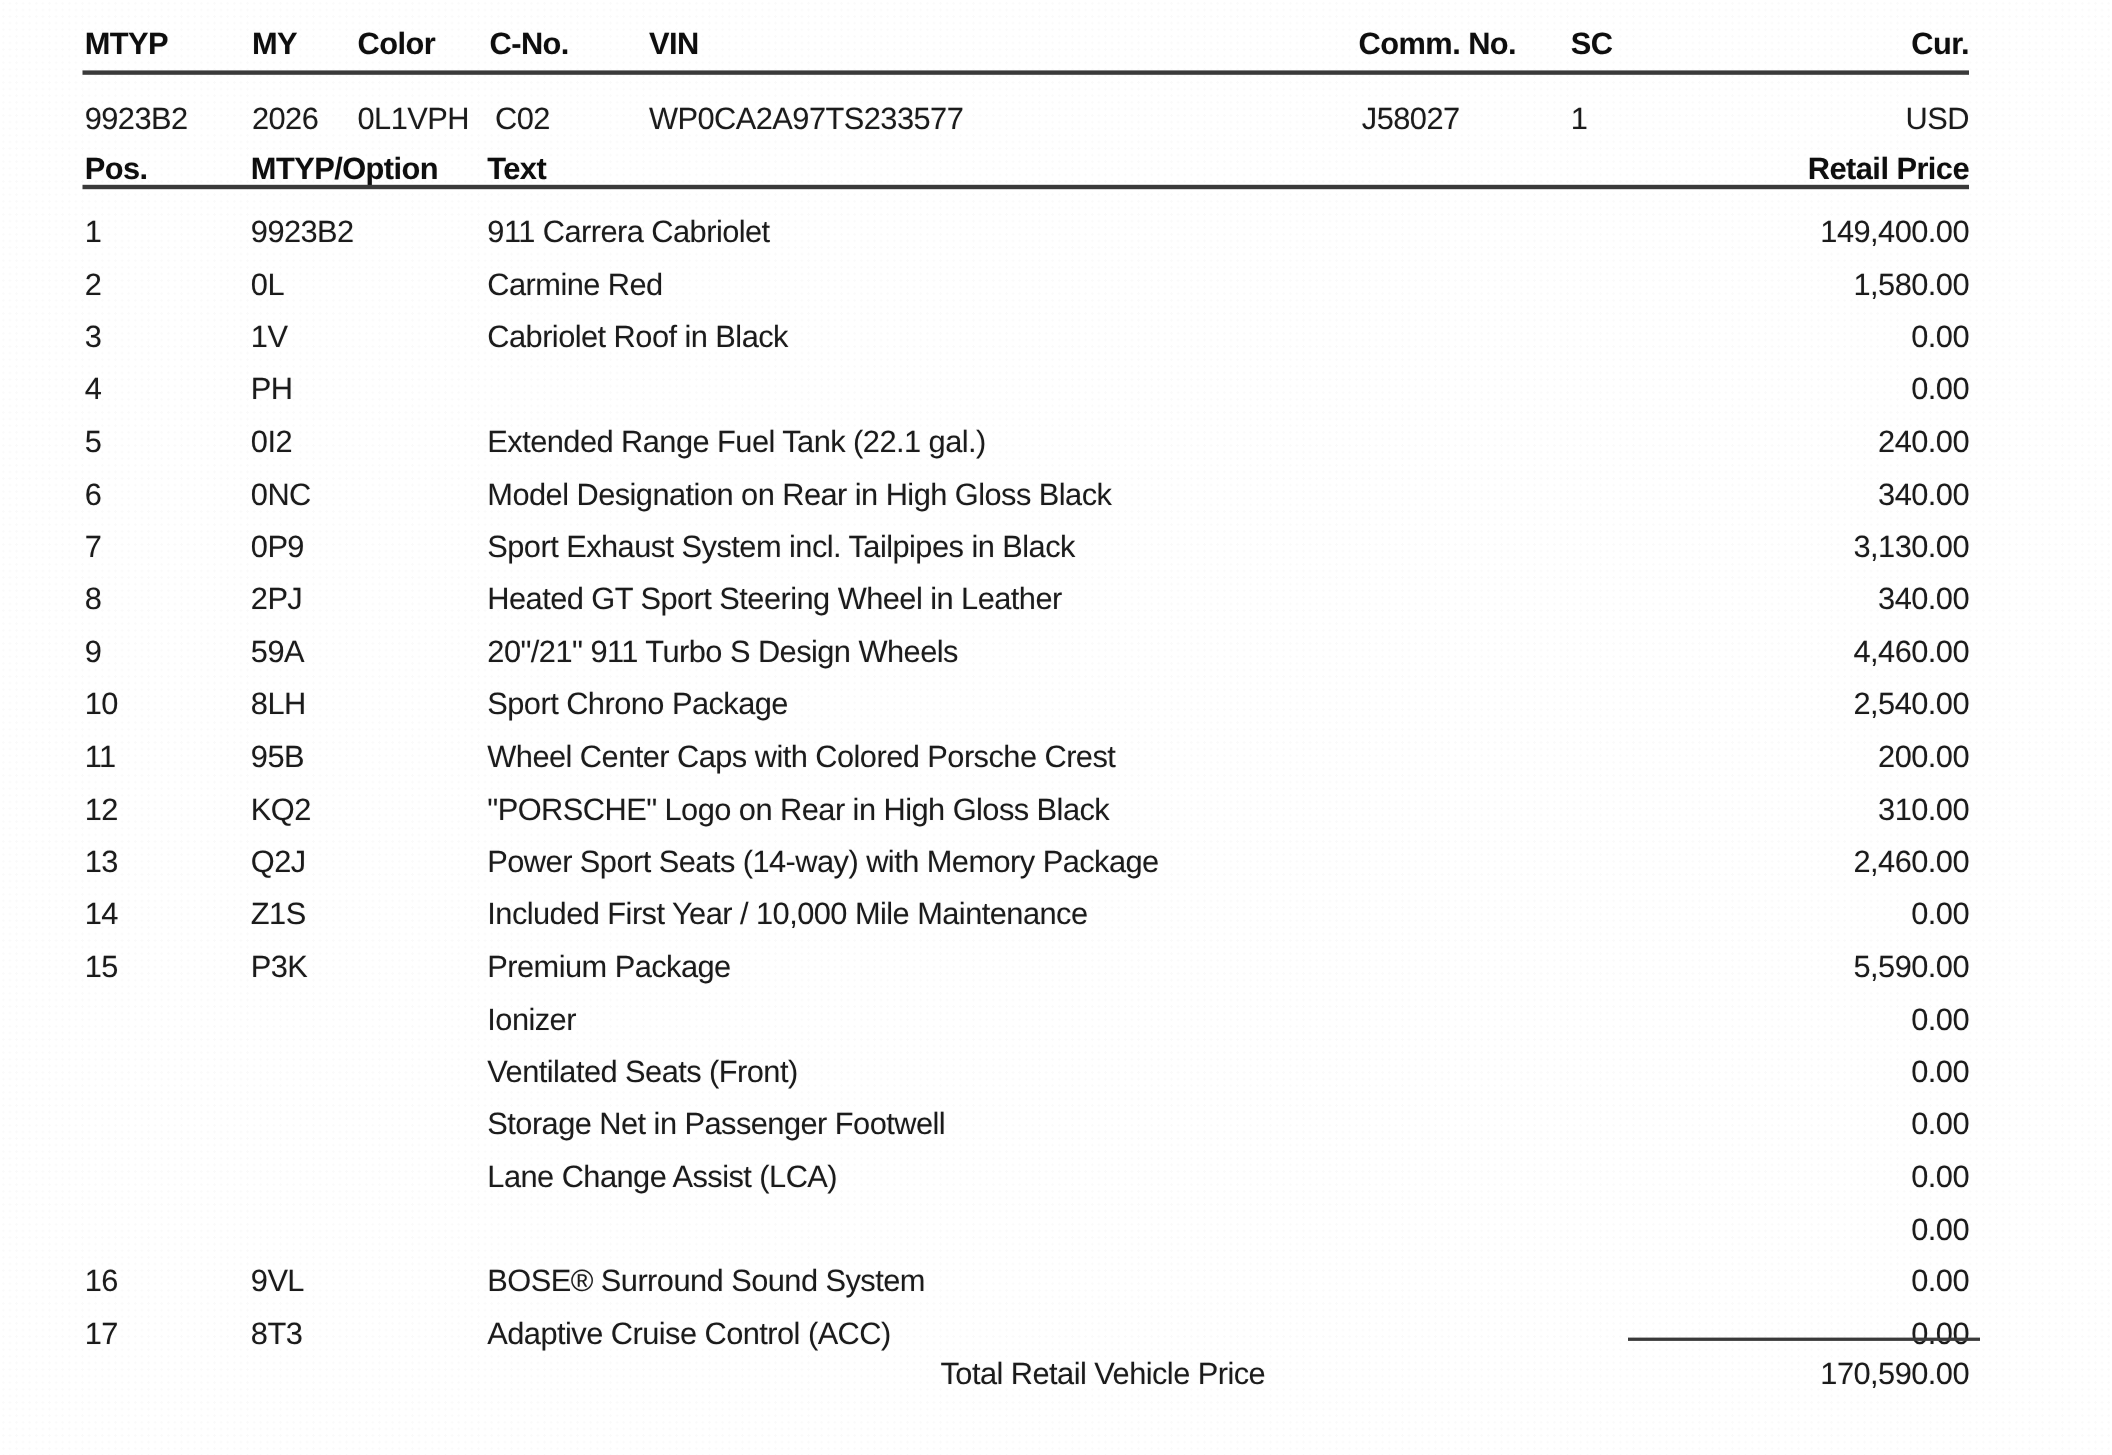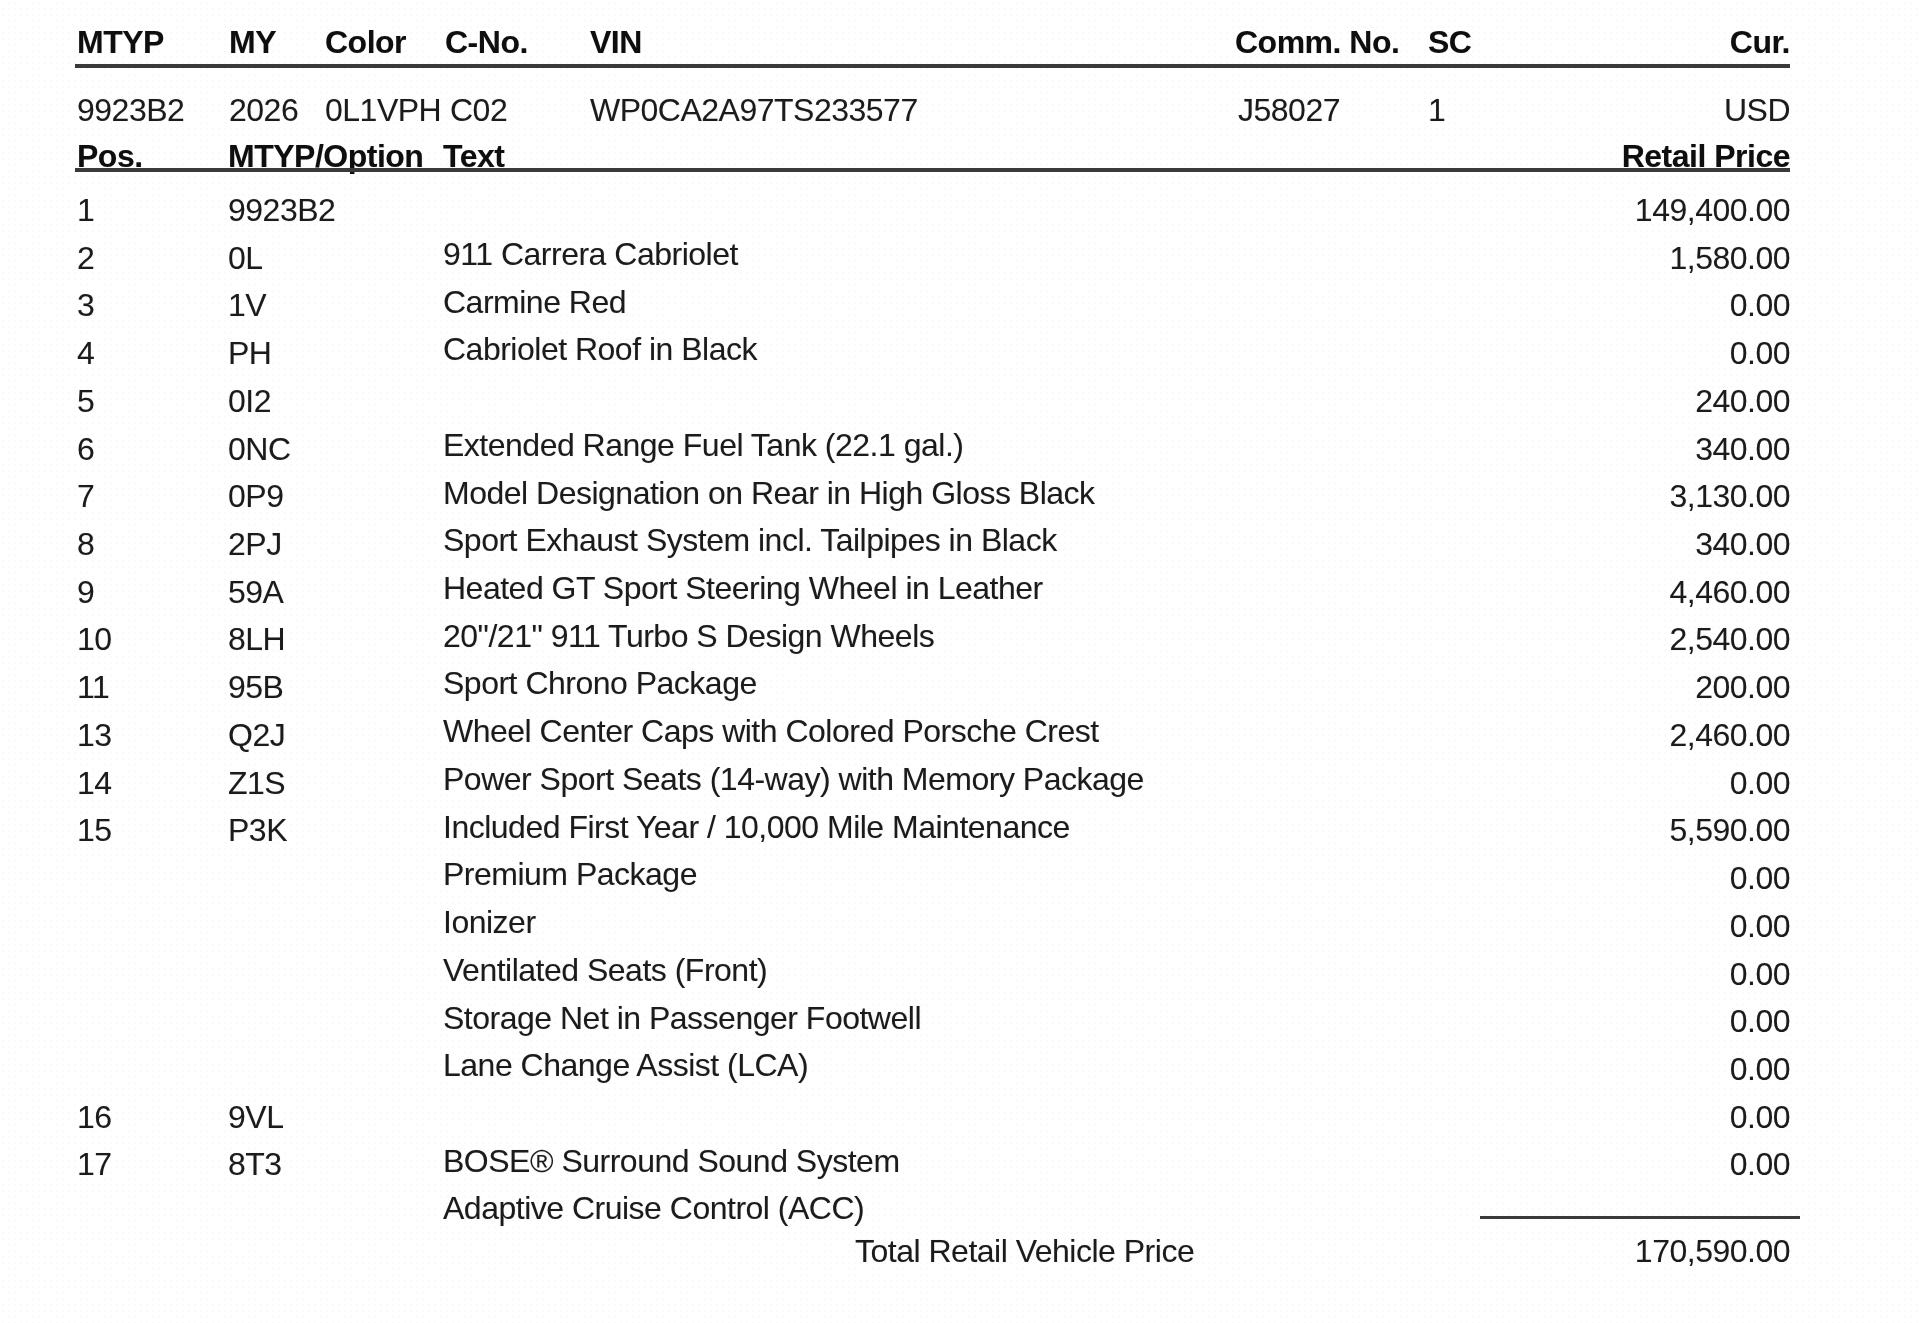--- a/index.html
+++ b/index.html
@@ -2,32 +2,32 @@
 <html><head>
 <meta charset="utf-8">
 <style>
   html,body { margin:0; padding:0; background:#ffffff; }
   .page {
     position:relative; width:1920px; height:1323px; overflow:hidden;
     background:#ffffff;
     background-image: radial-gradient(rgba(0,0,0,0.018) 1px, transparent 1.2px);
     background-size: 6px 6px;
     font-family:"Liberation Sans", sans-serif;
-    font-size:32px; letter-spacing:-0.5px; color:#1b1b1b;
+    font-size:28px; letter-spacing:-0.5px; color:#1b1b1b;
   }
   .abs { position:absolute; white-space:nowrap; text-shadow:0 0 1px rgba(60,60,60,0.25); }
   .b { font-weight:bold; color:#0e0e0e; }
   .r { position:absolute; right:130px; white-space:nowrap; text-shadow:0 0 1px rgba(60,60,60,0.25); }
   .rule { position:absolute; left:75px; width:1715px; height:4px; background:#3a3a3a; }
   .rows { position:absolute; top:187px; left:0; width:1920px; }
   .row { position:relative; height:47.73px; line-height:47.73px; }
   .row span { position:absolute; white-space:nowrap; text-shadow:0 0 1px rgba(60,60,60,0.25); }
   .c-pos  { left:77px; }
   .c-opt  { left:228px; }
-  .c-text { left:443px;margin-top:44px; }
+  .c-text { left:443px; }
   .c-price{ right:130px; text-align:left; }
   .total-rule { position:absolute; top:1216px; left:1480px; width:320px; height:3px; background:#3a3a3a; }
 </style>
 </head>
 <body>
 
 <div class="page">
 
   <div class="abs b" style="top:24px; left:77px">MTYP</div>
   <div class="abs b" style="top:24px; left:229px">MY</div>
@@ -126,20 +126,26 @@
       <span class="c-price">2,540.00</span>
     </div>
 
     <div class="row">
       <span class="c-pos">11</span>
       <span class="c-opt">95B</span>
       <span class="c-text">Wheel Center Caps with Colored Porsche Crest</span>
       <span class="c-price">200.00</span>
     </div>
 
+    <div class="row">
+      <span class="c-pos">12</span>
+      <span class="c-opt">KQ2</span>
+      <span class="c-text">"PORSCHE" Logo on Rear in High Gloss Black</span>
+      <span class="c-price">310.00</span>
+    </div>
 
     <div class="row">
       <span class="c-pos">13</span>
       <span class="c-opt">Q2J</span>
       <span class="c-text">Power Sport Seats (14-way) with Memory Package</span>
       <span class="c-price">2,460.00</span>
     </div>
 
     <div class="row">
       <span class="c-pos">14</span>

